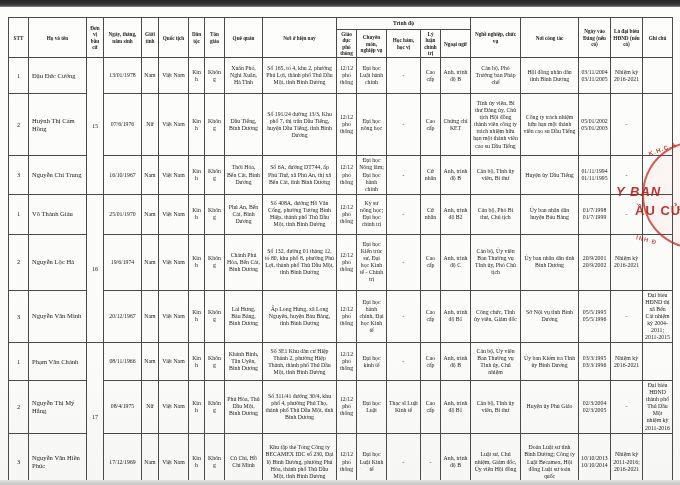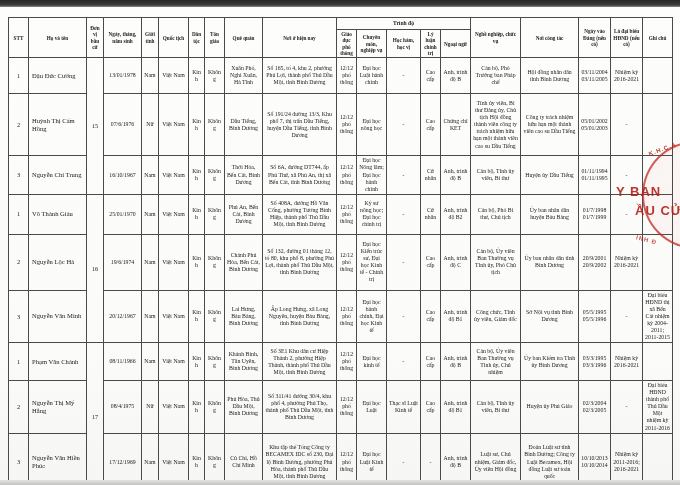--- a/index.html
+++ b/index.html
@@ -57,21 +57,21 @@
     border-radius: 50%;
     background: radial-gradient(circle, rgba(220,80,70,0.04) 60%, rgba(220,80,70,0.10) 100%);
   }
   .stamp-text {
     position: absolute;
     color: rgba(178, 32, 26, 0.9);
     font-family: "Liberation Sans", sans-serif;
     font-weight: bold;
     white-space: nowrap;
   }
-  .stamp-line-1 { left: 616px; top: 184px; font-size: 13px; letter-spacing: 1px; }
+  .stamp-line-1 { left: 616px; top: 184px; font-size: 13px; letter-spacing: 1px; font-style: italic; }
   .stamp-line-2 { left: 635px; top: 203px; font-size: 13px; letter-spacing: 1px; }
   .stamp-arc-top    { left: 648px; top: 146px; font-size: 6px; transform: rotate(-20deg); letter-spacing: 1px; }
   .stamp-arc-bottom { left: 636px; top: 237px; font-size: 6px; transform: rotate(14deg); letter-spacing: 1px; opacity: .85; }
 </style>
 </head>
 <body>
 
 <div class="page">
   <div class="scan-top-edge"></div>
 

